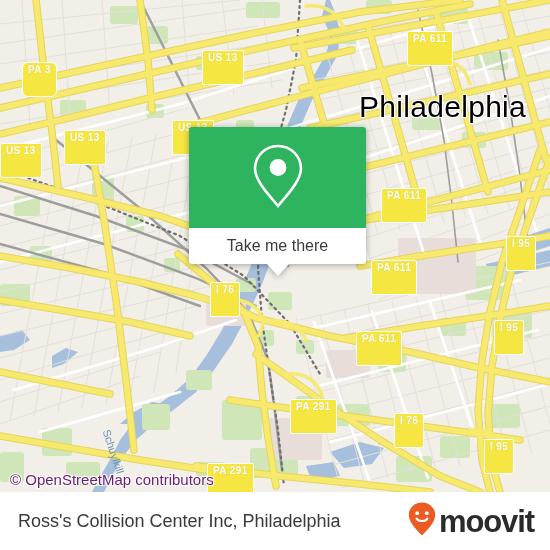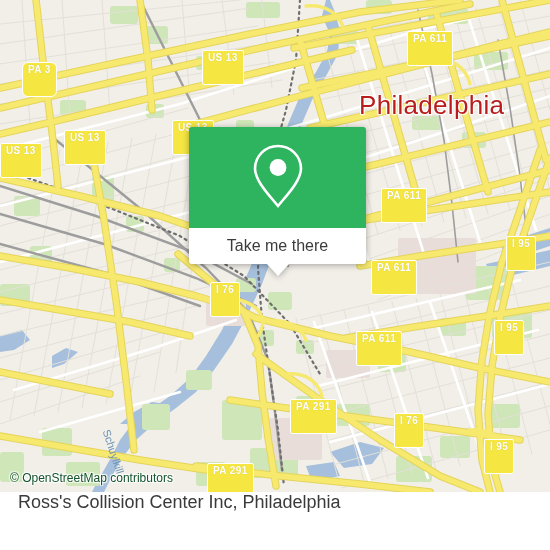--- a/index.html
+++ b/index.html
@@ -43,43 +43,43 @@
     padding: 1px 5px 20px 5px;
     line-height: 12px;
     white-space: nowrap;
     text-shadow: 0 0 1px rgba(140,125,0,.35);
     box-sizing: border-box;
   }
 
   
   .city-label {
     position: absolute;
-    font-size: 26px;
-    color: #b91c1c;
+    font-size: 30px;
+    color: #000000;
     font-family: "Liberation Sans", sans-serif;
     letter-spacing: .3px;
     white-space: nowrap;
     text-shadow: 1px 1px 1px #ffffff, -1px 1px 1px #ffffff, 1px -1px 1px #ffffff, -1px -1px 1px #ffffff;
   }
   .river-label {
     position: absolute;
     font-size: 11px;
     color: #6d93b5;
     font-family: "Liberation Sans", sans-serif;
     white-space: nowrap;
     transform-origin: left top;
   }
 
   
   .attribution {
     position: absolute;
     left: 10px;
     top: 471px;
-    font-size: 12px;
-    color: #14532d;
+    font-size: 15px;
+    color: #701a75;
     font-family: "Liberation Sans", sans-serif;
     white-space: nowrap;
     text-shadow: 1px 1px 1px #fff, -1px 1px 1px #fff, 1px -1px 1px #fff, -1px -1px 1px #fff;
     z-index: 40;
   }
 
   
   .popup {
     position: absolute;
     left: 189px;
@@ -122,21 +122,21 @@
 
   
   .footer {
     position: absolute;
     left: 0;
     top: 492px;
     width: 550px;
     height: 58px;
     background: #ffffff;
     display: flex;
-    align-items: flex-start;
+    align-items: center;
     justify-content: space-between;
     box-sizing: border-box;
     padding: 0 16px 0 18px;
     z-index: 50;
   }
   .footer-title {
     font-size: 18px;
     color: #3a3a3a;
     font-family: "Liberation Sans", sans-serif;
     white-space: nowrap;
@@ -495,15 +495,27 @@
       </div>
       <div class="popup-tail"></div>
     </div>
 
     <div class="attribution">© OpenStreetMap contributors</div>
   </div>
 
   <div class="footer">
     <span class="footer-title">Ross's Collision Center Inc, Philadelphia</span>
 
+    <span class="brand">
+      <span>
+        <svg width="30" height="36" viewBox="0 0 30 36" aria-hidden="true">
+          <path d="M15 1.5 C7.5 1.5 1.8 7 1.8 14 C1.8 21.4 10.2 29.6 15 34.5
+                   C19.8 29.6 28.2 21.4 28.2 14 C28.2 7 22.5 1.5 15 1.5 Z" fill="#ec5b22"></path>
+          <circle cx="10.2" cy="12.2" r="1.9" fill="#ffffff"></circle>
+          <circle cx="19.8" cy="12.2" r="1.9" fill="#ffffff"></circle>
+          <path d="M9.6 17.6 C11.6 20.8 18.4 20.8 20.4 17.6" stroke="#ffffff" stroke-width="2.1" fill="none" stroke-linecap="round"></path>
+        </svg>
+      </span>
+      <span class="brand-word">moovit</span>
+    </span>
   </div>
 
 </div>
 
 </body></html>

